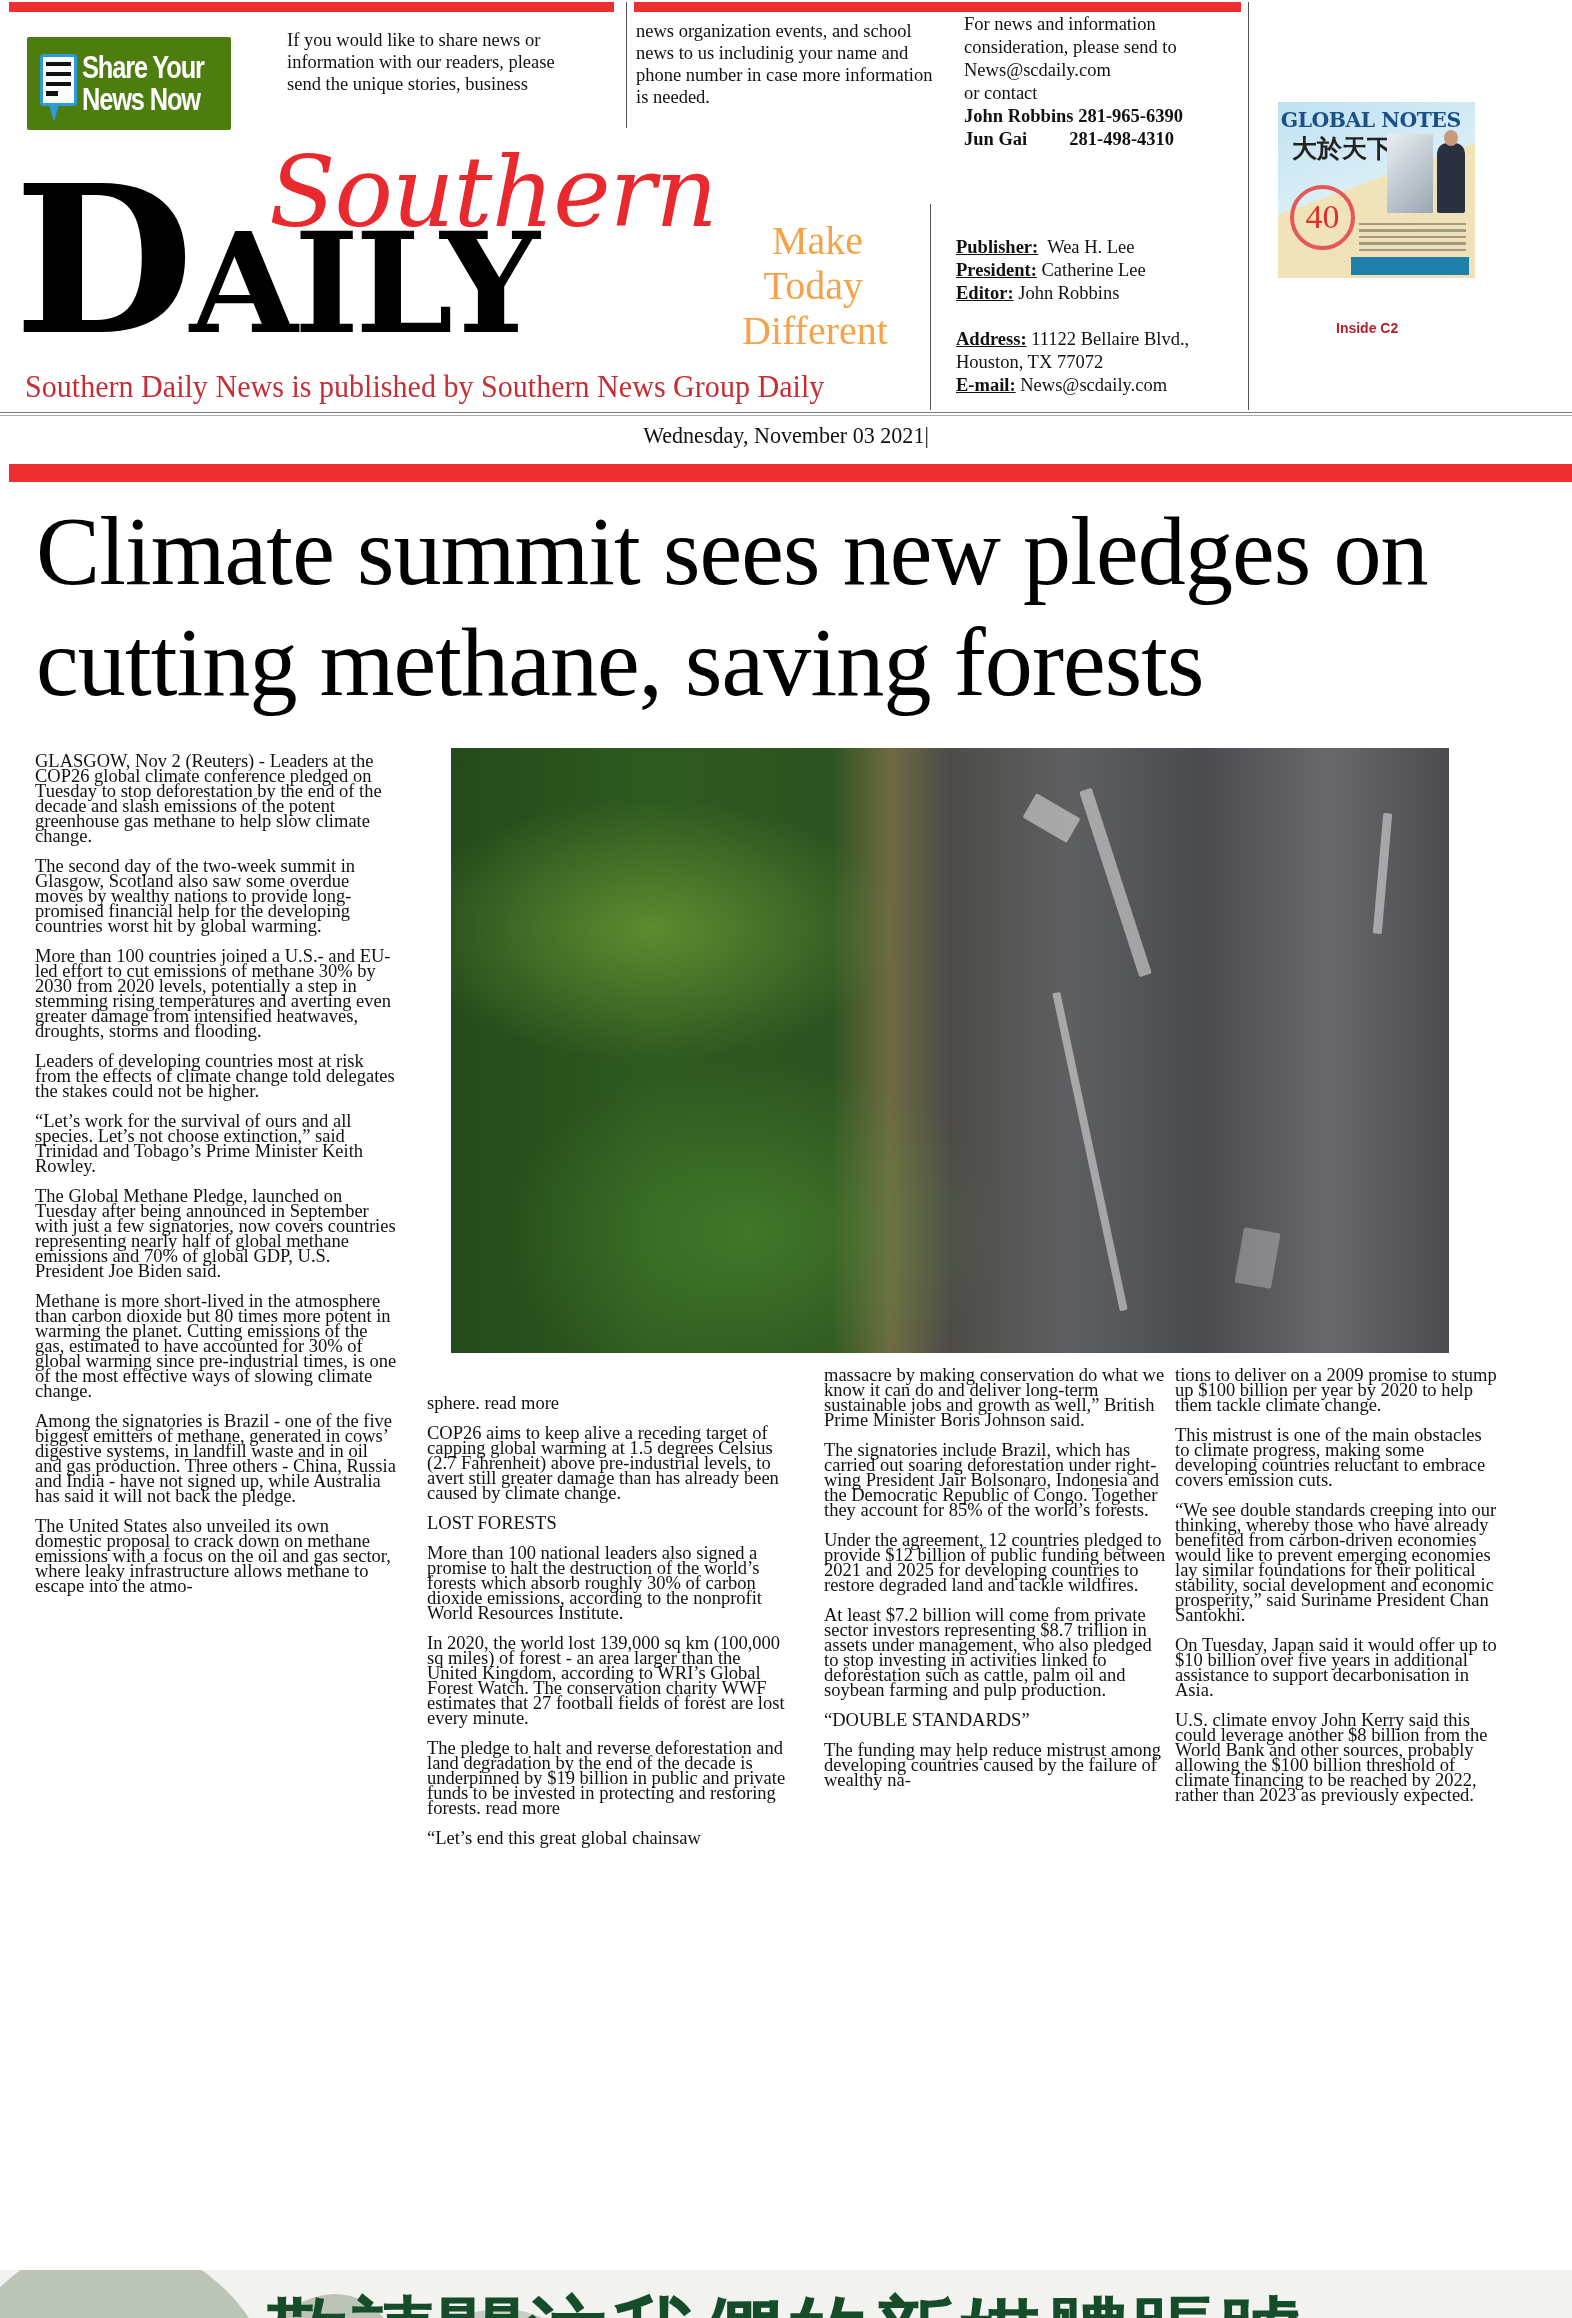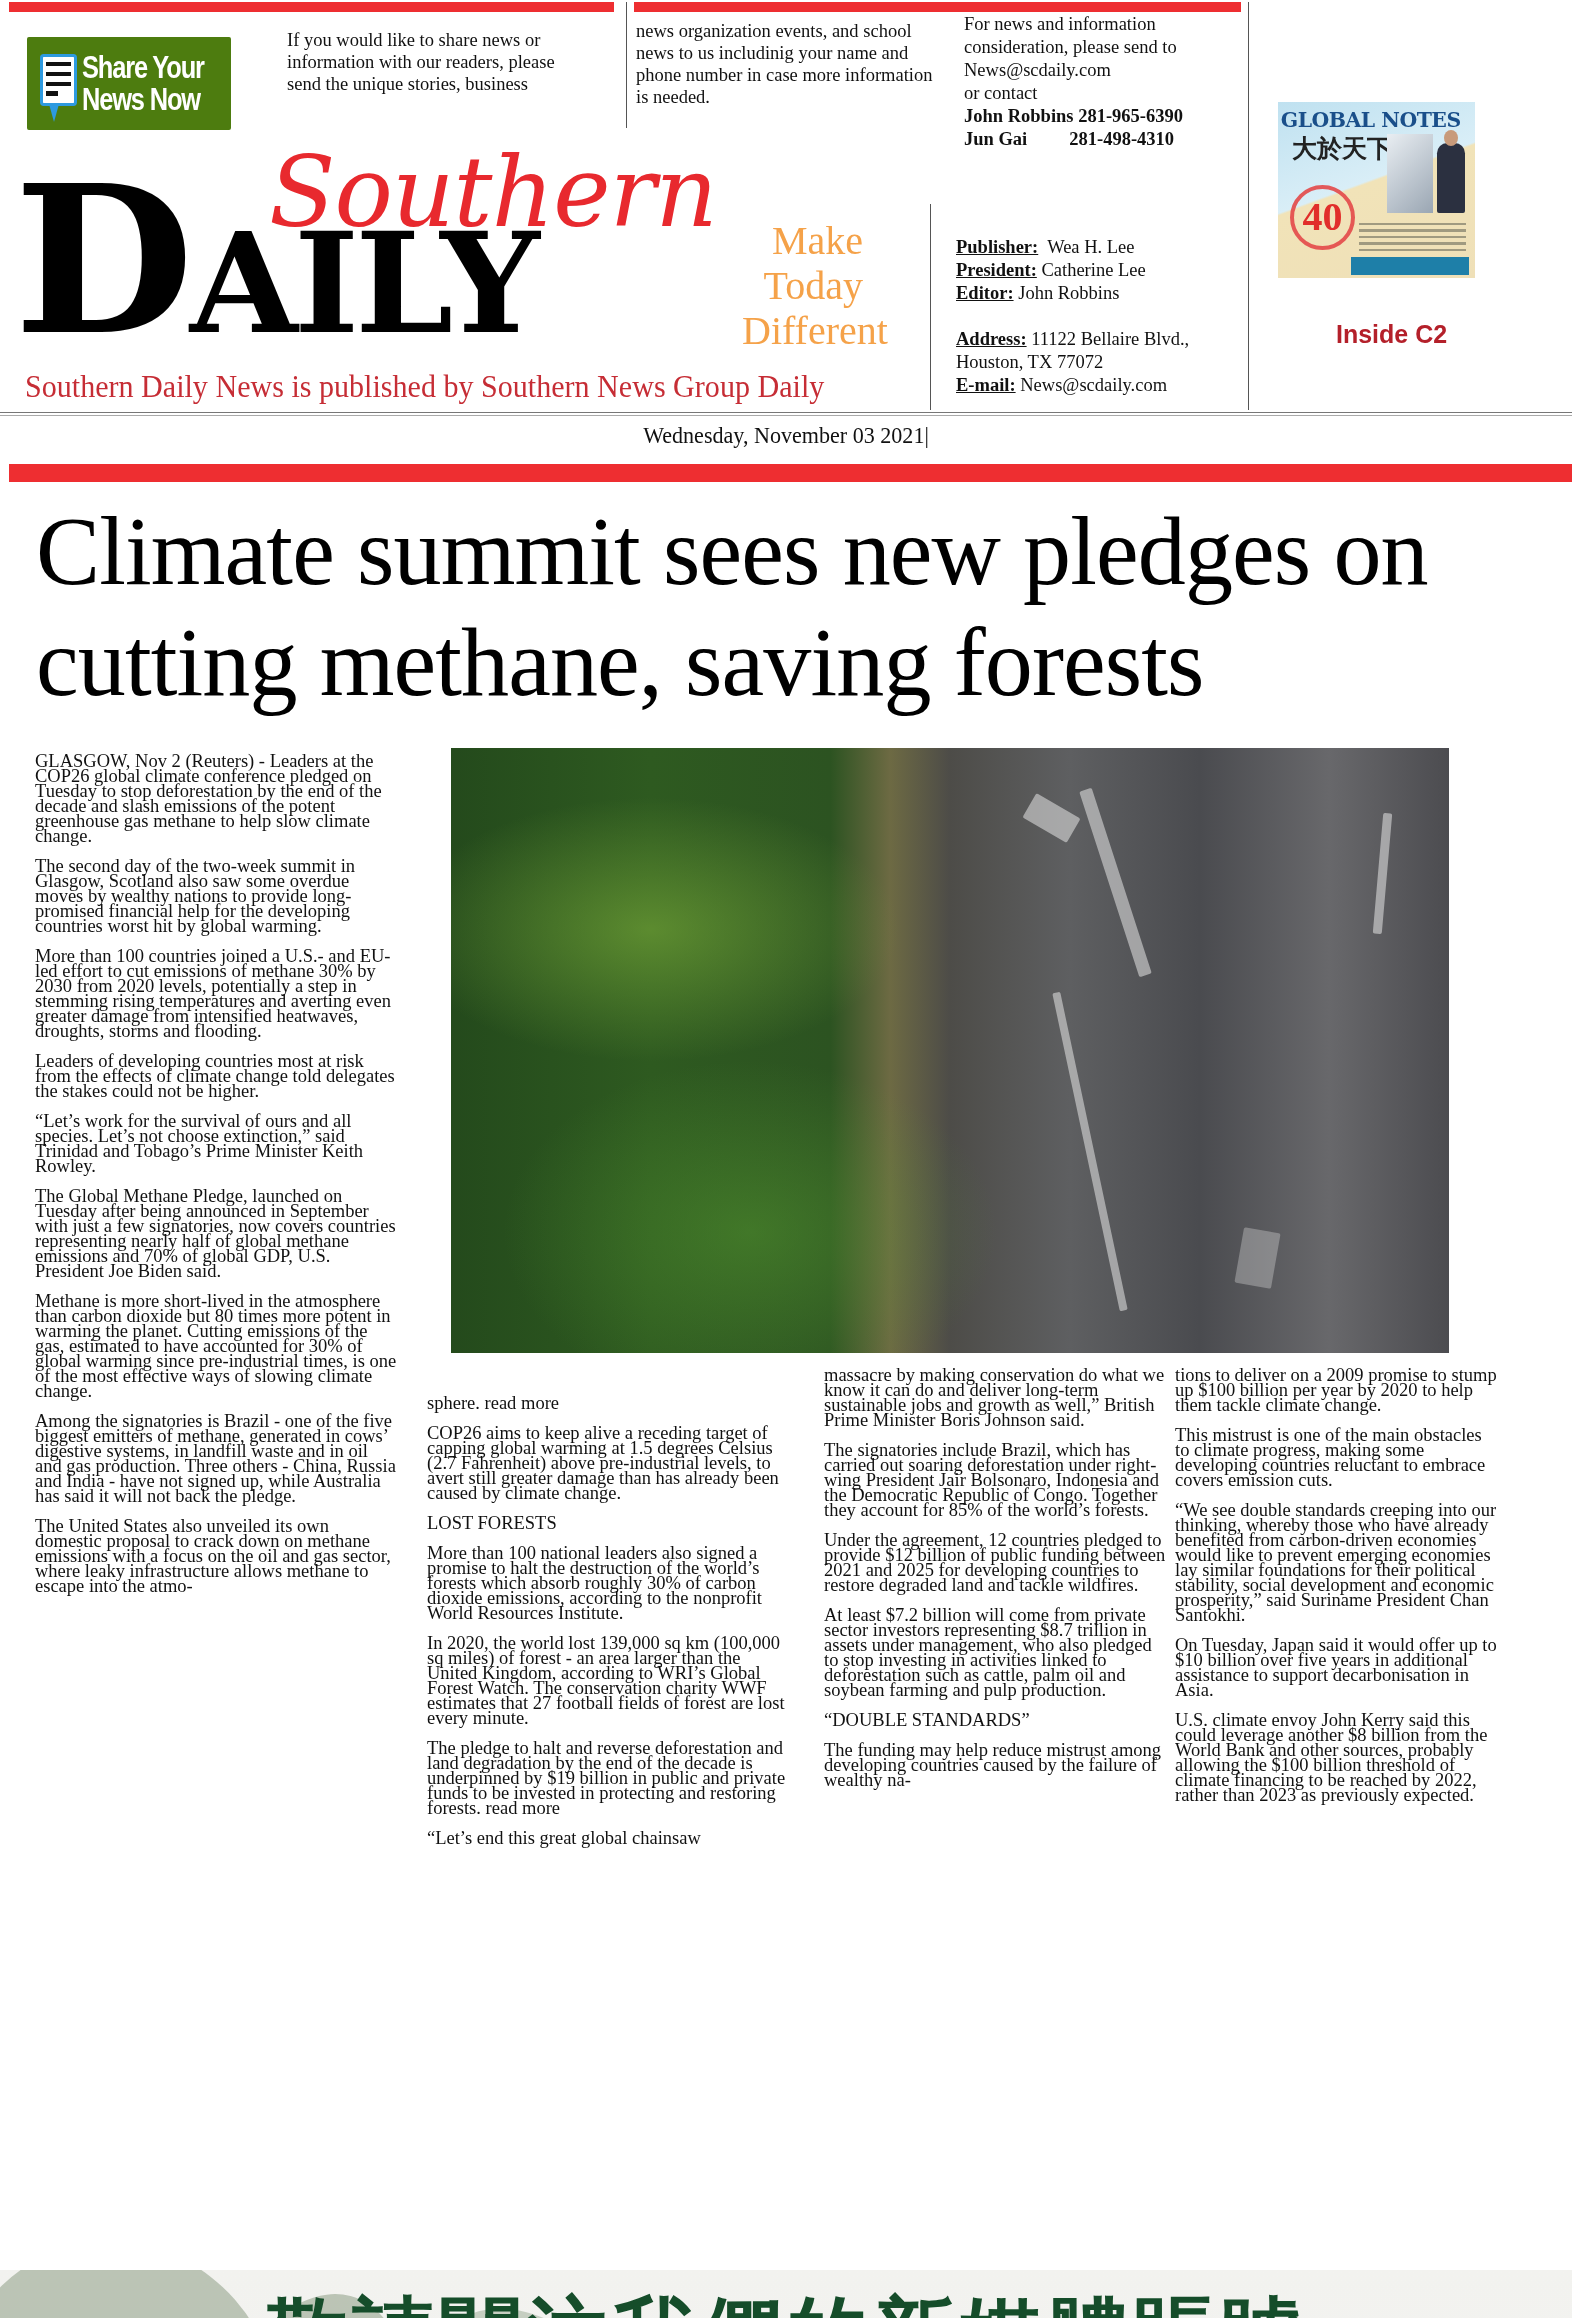--- a/index.html
+++ b/index.html
@@ -30,25 +30,25 @@
   .staff { position: absolute; left: 956px; top: 236px; font-size: 18.5px; line-height: 23px; }
   .staff b { font-weight: bold; text-decoration: underline; }
   .staff .gap { height: 23px; }
 
   .inside-ad { position: absolute; left: 1278px; top: 102px; width: 197px; height: 176px; background: linear-gradient(160deg, #bfe1f0 0%, #d9eef7 45%, #f1e3b8 46%, #efe0b8 100%); overflow: hidden; }
   .inside-ad .t1 { position: absolute; left: 2.8px; top: 5.6px; color: #1a4f8a; font-weight: 900; font-family: "DejaVu Serif", serif; font-size: 20.4px; letter-spacing: -0.5px; }
   .inside-ad .t2 { position: absolute; left: 14px; top: 30px; color: #222; font-weight: 900; font-size: 25px; }
   .inside-ad .person { position: absolute; right: 10.2px; top: 41px; width: 28px; height: 70px; background: #2b3040; border-radius: 10.2px 10.2px 1.9px 1.9px; }
   .inside-ad .person::before { content: ""; position: absolute; left: 7.4px; top: -13px; width: 14px; height: 16px; border-radius: 50%; background: #c89a7a; }
   .inside-ad .bld { position: absolute; right: 42px; top: 32px; width: 46px; height: 79px; background: linear-gradient(135deg, #e9eef2 0%, #9aa6b3 100%); }
-  .inside-ad .seal { position: absolute; left: 12px; top: 83px; width: 65px; height: 65px; border-radius: 50%; border: 4.6px solid #e44a4a; color: #e01b1b; font-weight: 700; font-size: 40px; text-align: center; line-height: 56px; opacity: 0.9; }
+  .inside-ad .seal { position: absolute; left: 12px; top: 83px; width: 65px; height: 65px; border-radius: 50%; border: 4.6px solid #e44a4a; color: #e01b1b; font-weight: 400; font-size: 34px; text-align: center; line-height: 56px; opacity: 0.9; }
   .inside-ad .lines { position: absolute; right: 9.3px; top: 117px; width: 107px; }
   .inside-ad .lines i { display: block; height: 2.8px; background: #6b6b5a; margin: 3.7px 0; opacity: 0.6; }
   .inside-ad .pubbar { position: absolute; right: 6.5px; bottom: 2.8px; width: 118px; height: 18.5px; background: #1e7fa8; }
-  .inside-label { position: absolute; left: 1336px; top: 320px; color: #b4202a; font-family: "Liberation Sans", "DejaVu Sans", sans-serif; font-weight: bold; font-size: 25px; }
+  .inside-label { position: absolute; left: 1336px; top: 320px; color: #b4202a; font-family: "Liberation Sans", "DejaVu Sans", sans-serif; font-weight: bold; font-size: 14px; }
 
   .rule-double { position: absolute; left: 0; width: 1572px; height: 3.7px; border-top: 1.4px solid #777; border-bottom: 1.4px solid #aaa; }
   .dateline { position: absolute; left: 0; width: 1572px; top: 420px; text-align: center; font-size: 24px; line-height: 30px; transform: scaleX(0.92); }
 
   
   .headline { position: absolute; left: 36px; top: 496px; width: 1512px; font-family: "Liberation Serif", serif; font-size: 98px; line-height: 111px; letter-spacing: -0.9px; color: #000; transform: scaleX(0.98); transform-origin: left; }
 
   
   .col { position: absolute; font-family: "Liberation Serif", serif; font-size: 18.5px; line-height: 15px; color: #111; }
   .col p { margin-bottom: 15px; }

